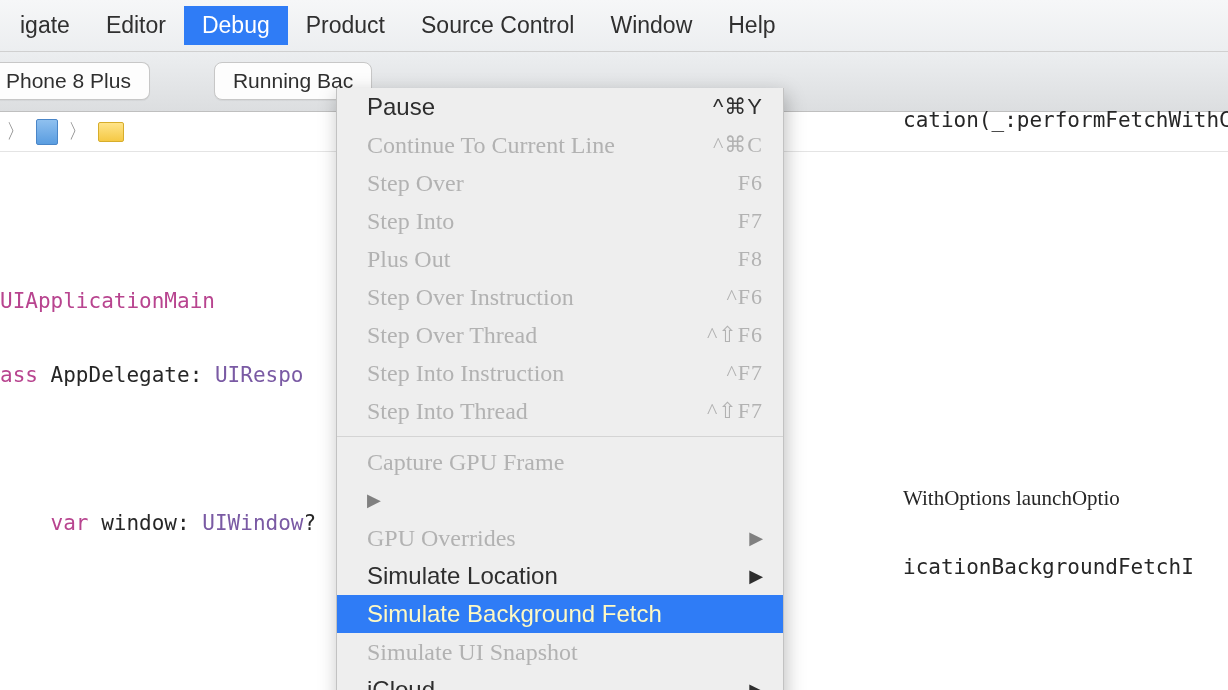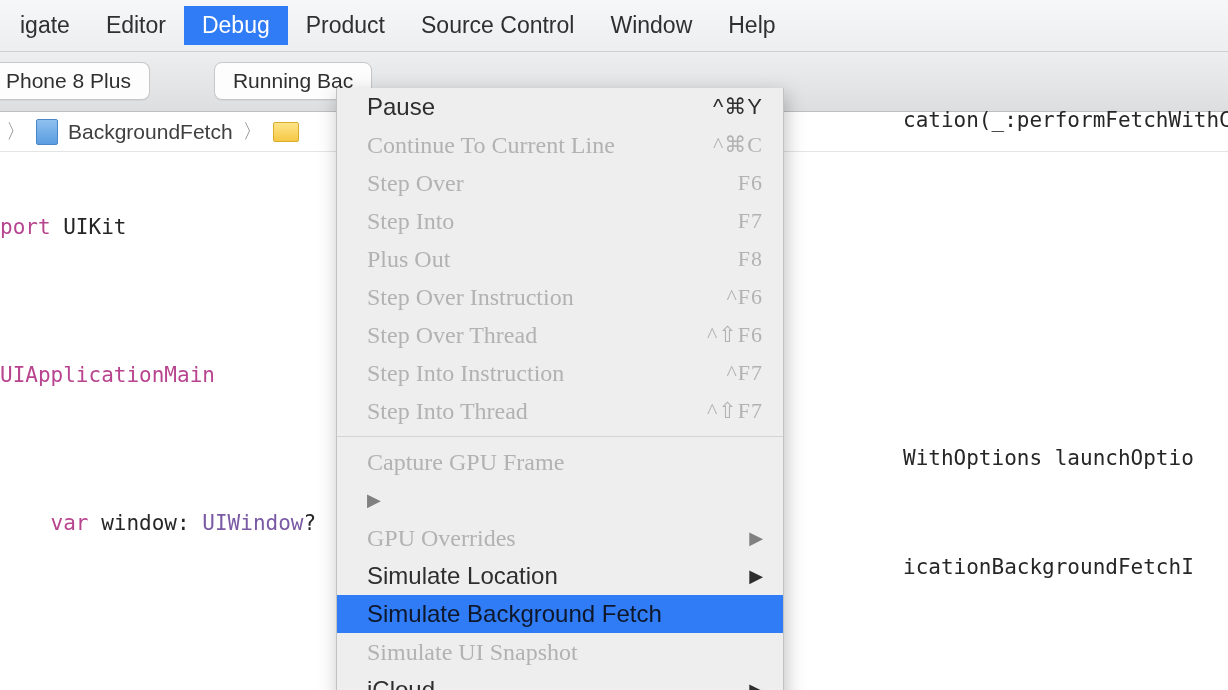--- a/index.html
+++ b/index.html
@@ -103,21 +103,21 @@
       align-items: center;
       padding: 4px 20px 4px 30px;
       font-size: 24px;
       color: #2e2e2e;
       cursor: default;
       height: 38px;
     }
     .dropdown .dd-item.disabled { color: #b2b2b2; font-family: Liberation Serif, serif; }
     .dropdown .dd-item.highlighted {
       background: #2f7cf6;
-      color: #0f172a;
+      color: #fef9c3;
     }
     .dropdown .dd-sep {
       height: 1px;
       background: #d4d4d4;
       margin: 6px 0;
     }
     .shortcut { font-size: 22px; letter-spacing: 1px; color: inherit; }
     .submenu-arrow { color: #808080; font-size: 18px; }
     .submenu-arrow.dark { color: #2e2e2e; }
     .right-code {
@@ -142,44 +142,43 @@
   </div>
 
 <div class="toolbar">
   <div class="pill left">Phone 8 Plus</div>
   <div class="pill">Running Bac</div>
 </div>
 
 <div class="breadcrumb-bar">
   <span class="chev">〉</span>
   <span class="file-icon"></span>
-  <span>BackgroundFetch</span>
   <span class="chev">〉</span>
   <span class="folder-icon"></span>
 </div>
 <div class="right-code" style="top:108px;">cation(_:performFetchWithCom</div>
 
 <div class="editor">
-<div class="line"><span class="kw-pink">port </span><span>UIKit</span></div>
 <div class="line">&nbsp;</div>
 <div class="line"><span class="kw-pink">UIApplicationMain</span></div>
+<div class="line"><span class="kw-pink">ass </span><span>AppDelegate</span><span>: </span><span class="kw-purple">UIRespo</span></div>
 <div class="line">&nbsp;</div>
 <div class="line"><span>    </span><span class="kw-pink">var</span><span> window: </span><span class="kw-purple">UIWindow</span><span>?</span></div>
 <div class="line">&nbsp;</div>
 
 
 
 
 
 
 
 
 </div>
 
-<div class="right-code" style="top:446px;">WithOptions launchOptio</div>
+<div class="right-code" style="top:486px;font-family:Liberation Serif, serif;">WithOptions launchOptio</div>
 <div class="right-code" style="top:555px;">icationBackgroundFetchI</div>
 
 <div class="dropdown" id="dropdown">
     <div class="dd-item">
       <span>Pause</span>
       <span class="shortcut">^⌘Y</span>
     </div>
     <div class="dd-item disabled">
       <span>Continue To Current Line</span>
       <span class="shortcut">^⌘C</span>

